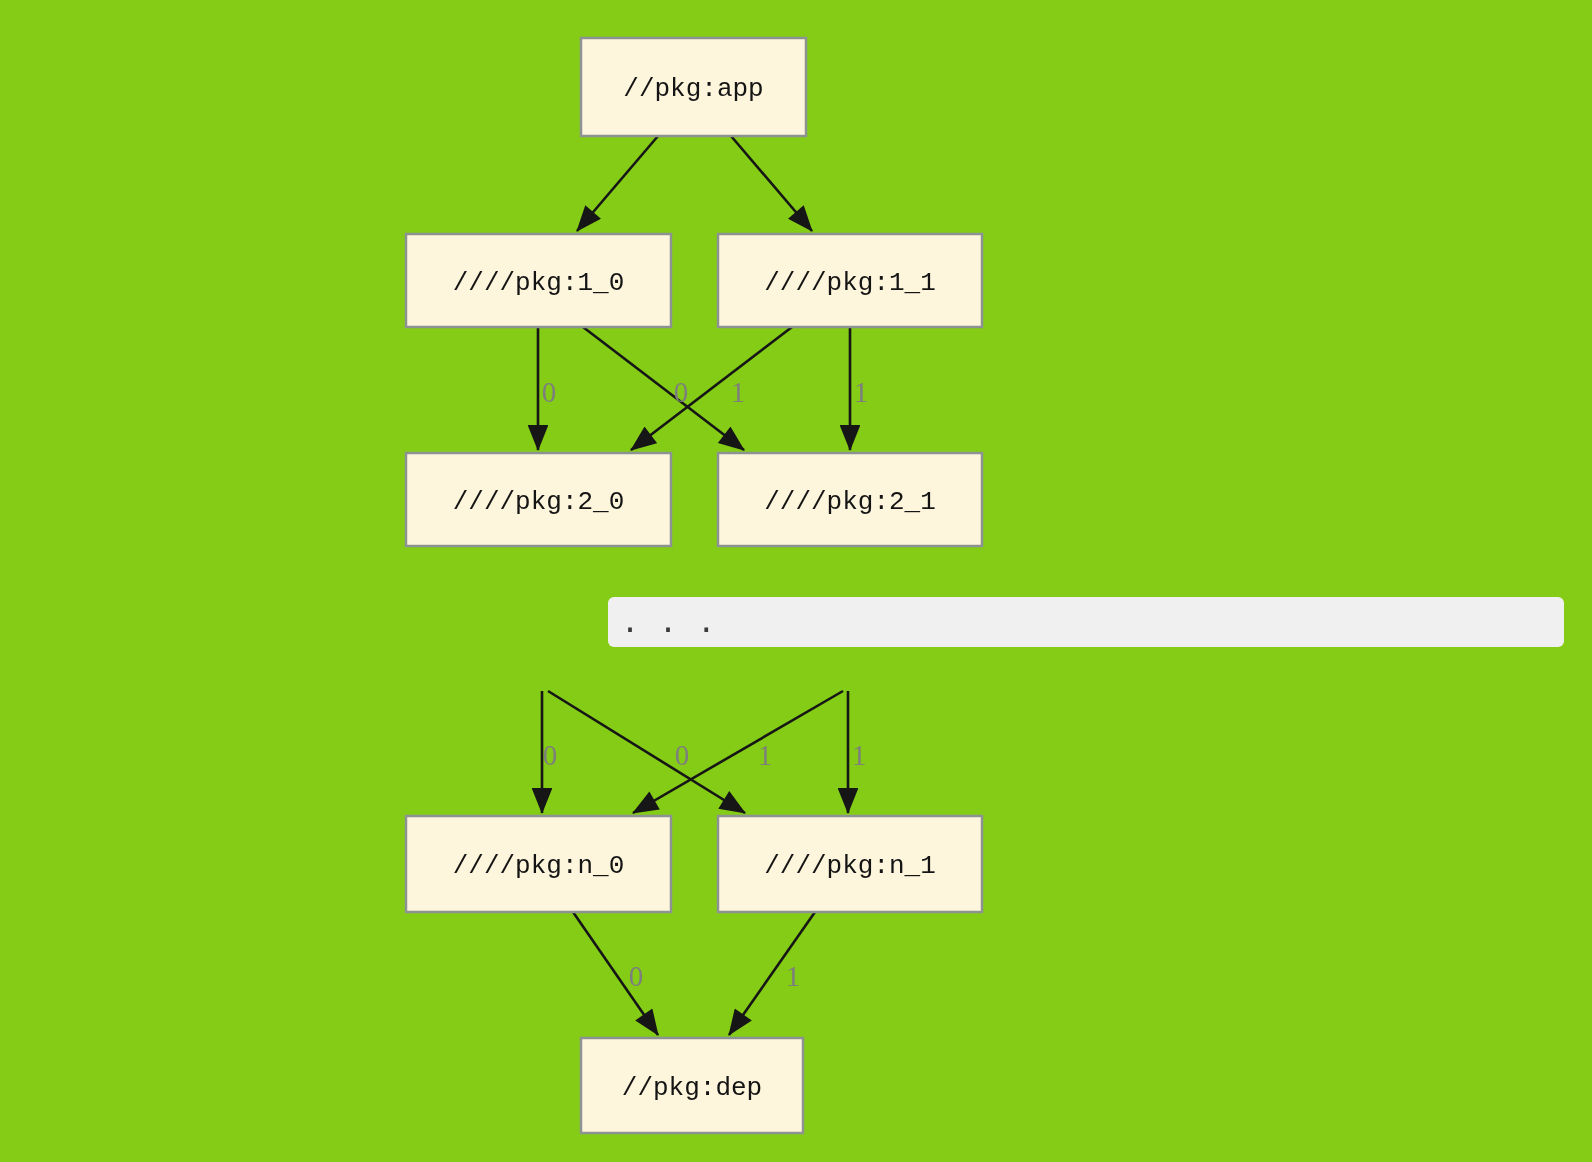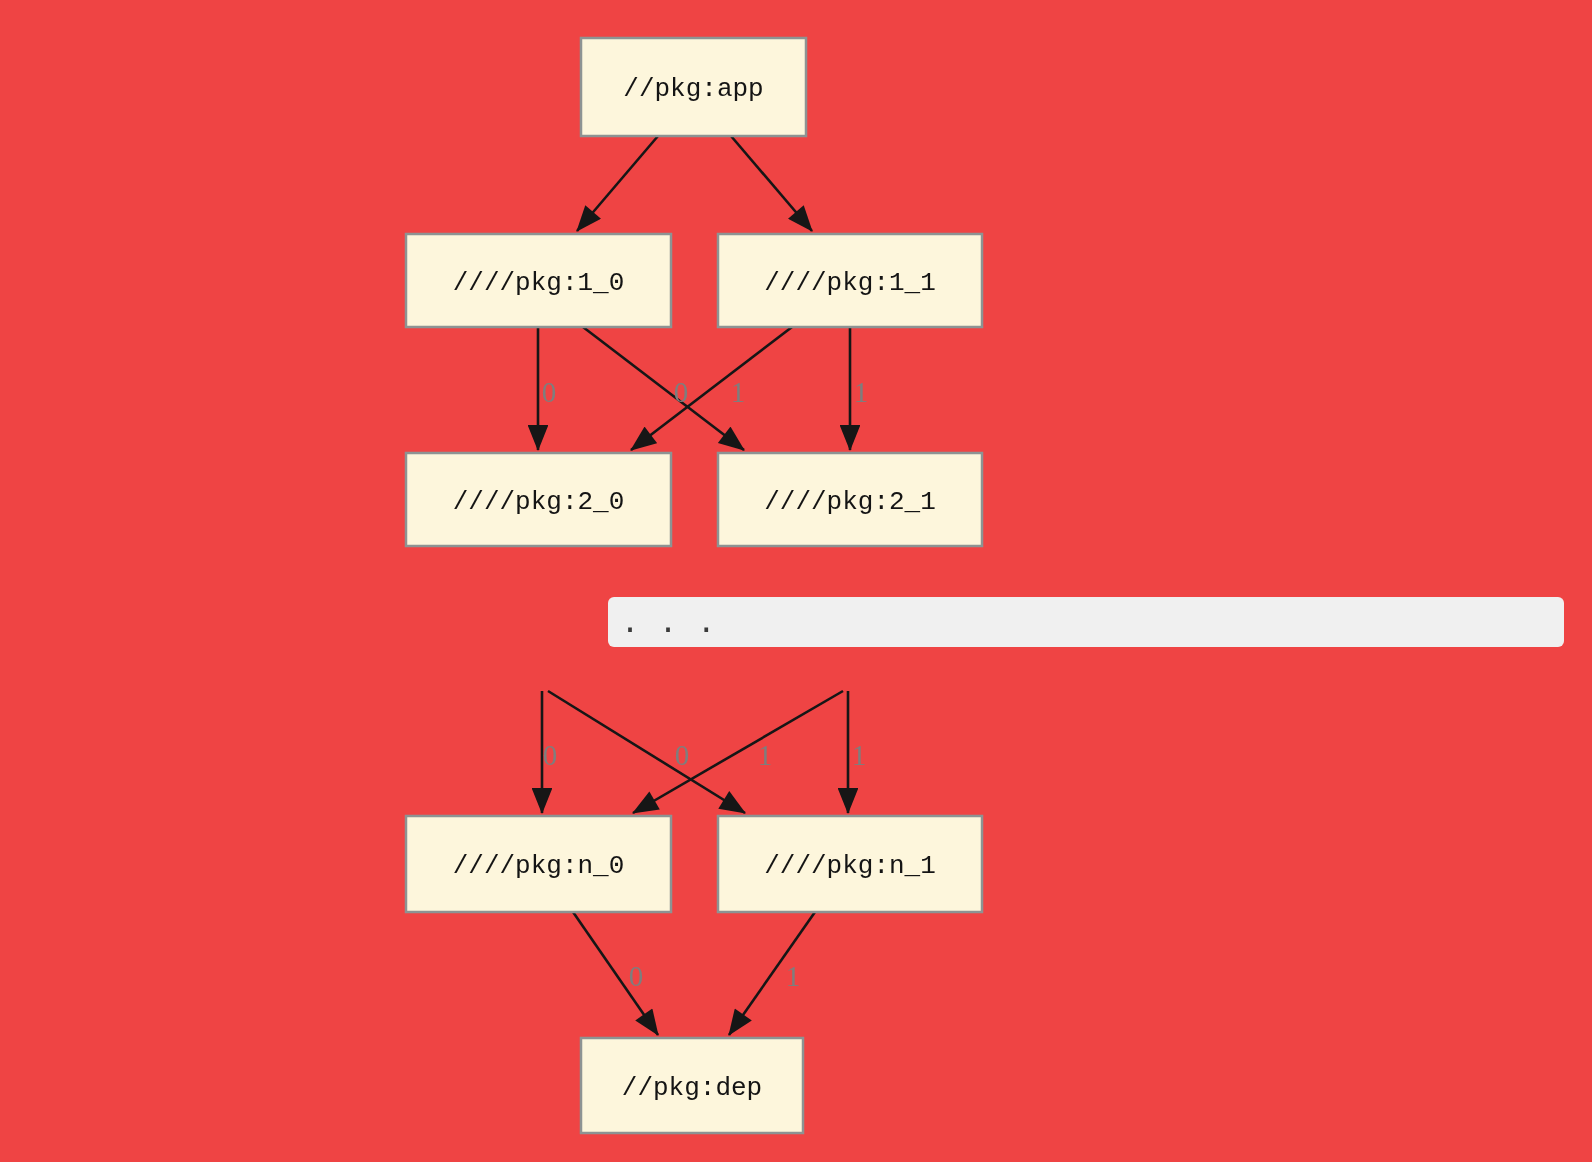--- a/index.html
+++ b/index.html
@@ -1,19 +1,19 @@
 <!DOCTYPE html>
 <html><head>
 <meta charset="utf-8">
 <style>
   html,body{margin:0;padding:0;background:#ffffff;}
   .canvas{
     position:relative;
     width:1592px;height:1162px;
-    background:#ef4444;
+    background:#84cc16;
     overflow:hidden;
     font-family:"Liberation Sans", sans-serif;
   }
   #graph-svg{position:absolute;left:0;top:0;width:1592px;height:1162px;}
   .node-label{
     font-family:"Liberation Mono","DejaVu Sans Mono",monospace;
     font-size:26px;
     letter-spacing:0px;
   }
   .edge-label{

